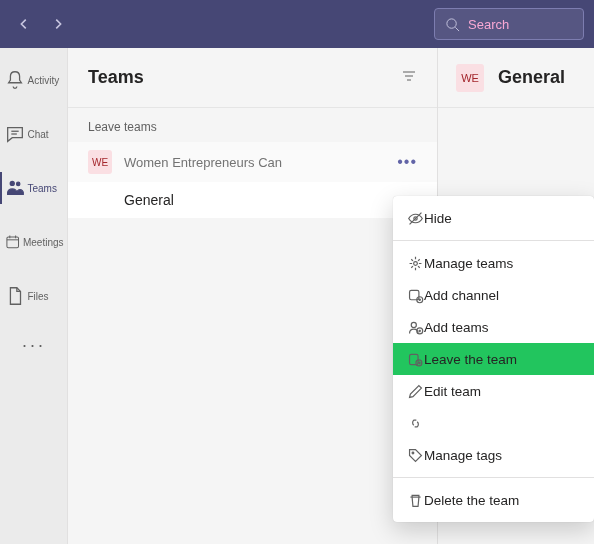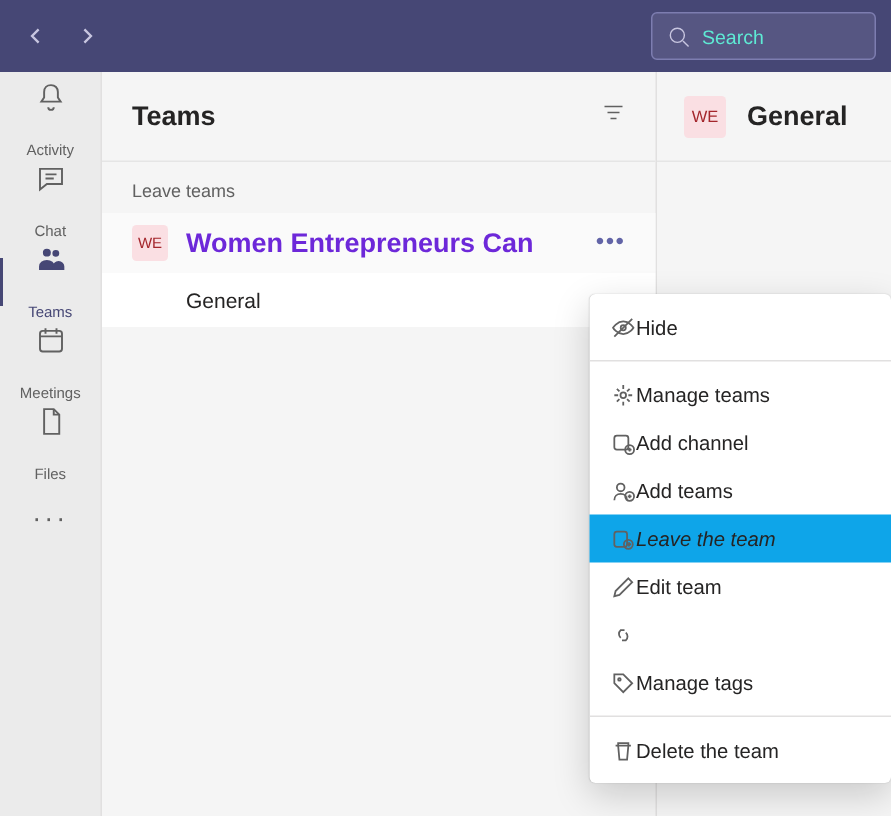--- a/index.html
+++ b/index.html
@@ -24,21 +24,21 @@
     margin-left: auto;
     height: 32px;
     background: #565682;
     border: 1px solid #7d7db0;
     border-radius: 4px;
     display: flex;
     align-items: center;
     padding: 0 10px;
     gap: 8px;
     flex: 0 0 150px;
-    color: #5eead4;
+    color: #f9a8d4;
     font-size: 13px;
   }
   .searchbox svg { width: 15px; height: 15px; stroke: #c8c6e0; fill: none; }
 
   .shell {
     display: flex;
     height: calc(544px - 48px);
     background: #f0f0f0;
   }
 
@@ -49,23 +49,23 @@
     flex-direction: column;
     align-items: center;
     padding-top: 6px;
     gap: 2px;
     border-right: 1px solid #e1e0e0;
   }
   .rail-item {
     width: 60px;
     height: 52px;
     display: flex;
-    flex-direction: column;
-    align-items: center;
-    justify-content: space-between;
+    flex-direction: row;
+    align-items: center;
+    justify-content: flex-start;
     gap: 2px;
     color: #616161;
     font-size: 10px;
     cursor: pointer;
     position: relative;
   }
   .rail-item.selected { color: #464775; }
   .rail-item.selected::before {
     content: "";
     position: absolute;
@@ -113,21 +113,21 @@
   }
   .team-avatar {
     width: 24px; height: 24px;
     background: #fadfe3;
     color: #a4262c;
     font-size: 10px;
     font-weight: 500;
     display: flex; align-items: center; justify-content: center;
     border-radius: 3px;
   }
-  .team-name { flex: 1; font-size: 18px; color: #6d28d9; font-weight: bold; }
+  .team-name { flex: 1; font-size: 13px; color: #737373; }
   .more-dots { color: #6264a7; font-size: 16px; letter-spacing: 1px; cursor: pointer; padding: 2px 4px; }
 
   .channel-row {
     height: 36px;
     display: flex;
     align-items: center;
     padding-left: 56px;
     font-size: 14px;
     color: #252424;
     background: #ffffff;
@@ -172,21 +172,21 @@
   .menu-item {
     height: 32px;
     display: flex;
     align-items: center;
     padding: 0 14px;
     gap: 0;
     font-size: 13.5px;
     color: #252424;
     cursor: pointer;
   }
-  .menu-item.hover { background: #0ea5e9; font-style: italic; }
+  .menu-item.hover { background: #22c55e; }
   .menu-item svg { width: 17px; height: 17px; stroke: #616161; fill: none; stroke-width: 1.4; flex-shrink: 0; }
   .menu-sep {
     height: 1px;
     background: #e1e0e0;
     margin: 6px 0;
   }
 </style>
 </head>
 <body>
 

